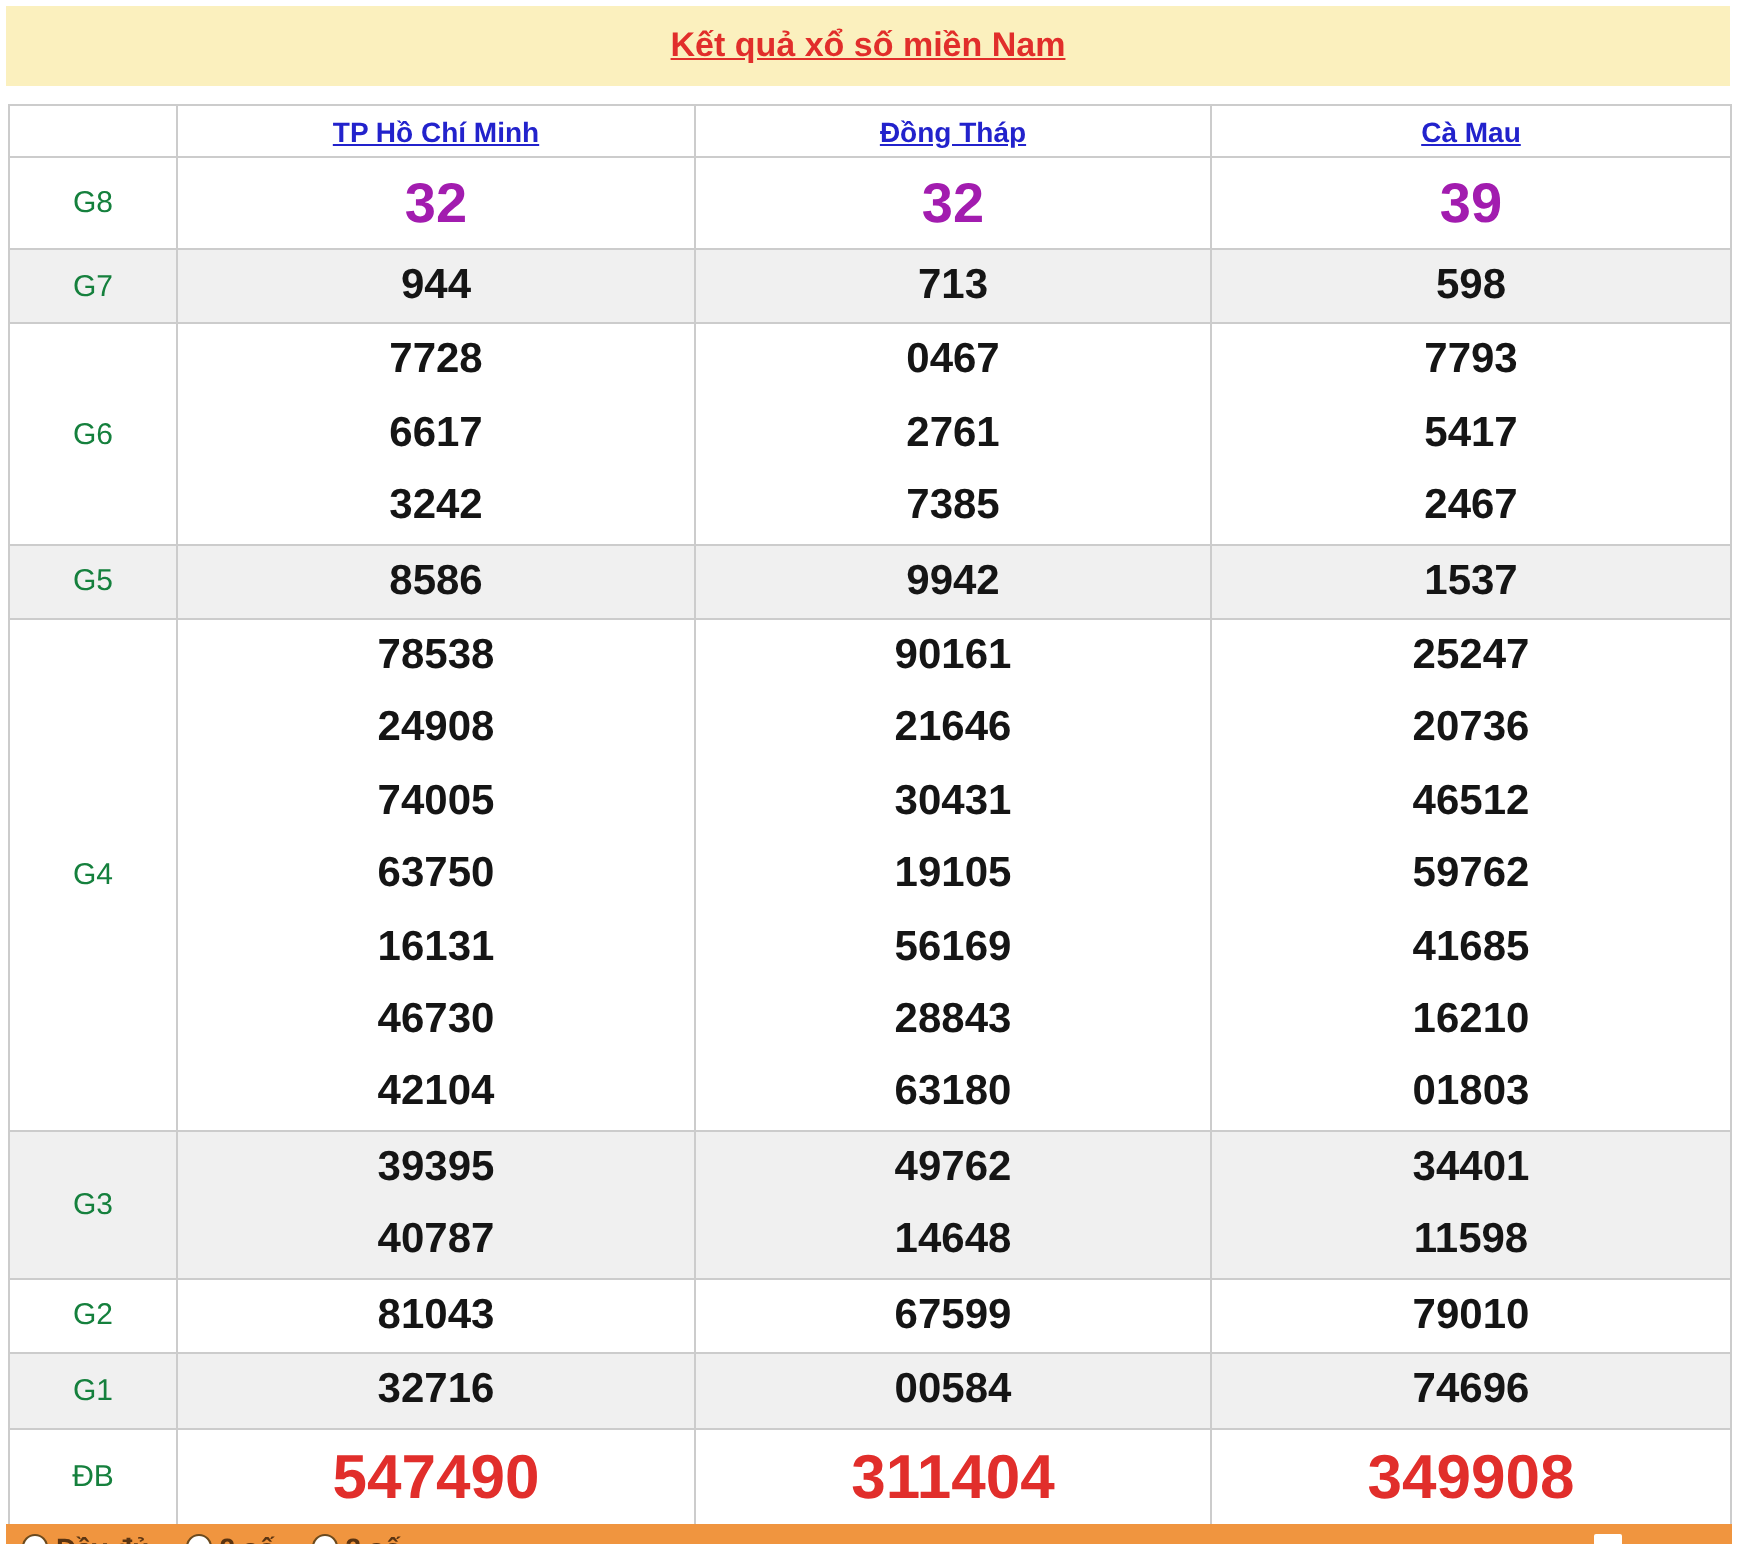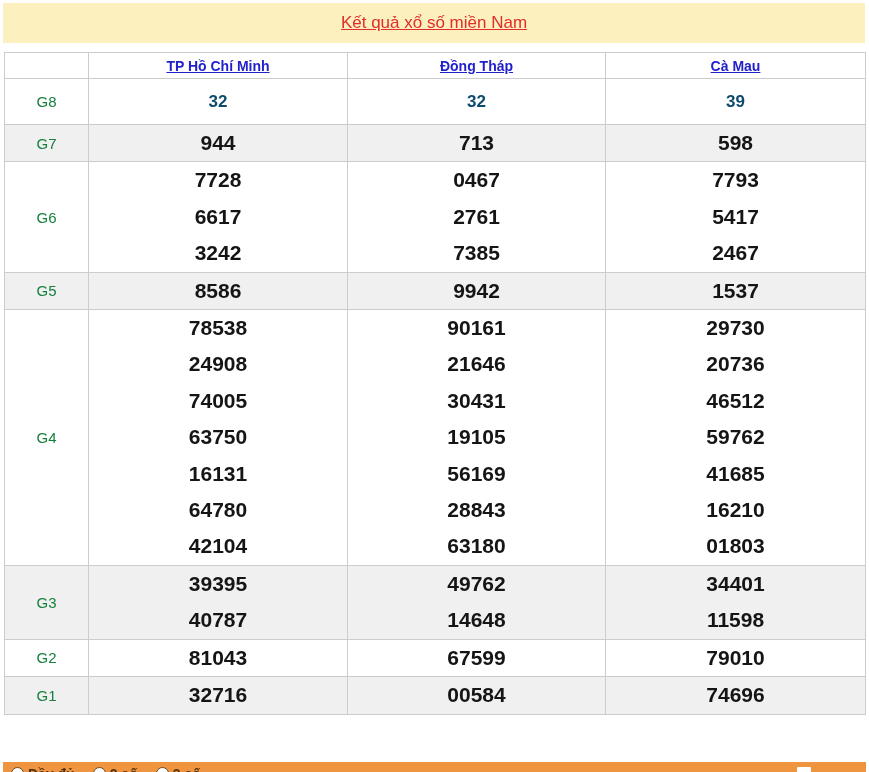--- a/index.html
+++ b/index.html
@@ -8,21 +8,21 @@
     width:869px;height:772px;
     background:#ffffff;
     font-family:"Liberation Sans", sans-serif;
     overflow:hidden;
   }
   
   .title-bar{
     position:absolute;left:3px;top:3px;width:862px;height:40px;
     background:#fbf0be;
     display:flex;align-items:center;justify-content:center;
-    font-size:17px;font-weight:normal;color:#111111;
+    font-size:17px;font-weight:bold;color:#111111;
     white-space:pre;
   }
   .title-link{color:#e12e2b;text-decoration:underline;cursor:pointer;}
   
   .table-wrap{position:absolute;left:4px;top:52px;width:861px;}
   table.results{border-collapse:collapse;table-layout:fixed;width:861px;}
   table.results td{
     border:1px solid #cccccc;
     text-align:center;vertical-align:middle;
     padding:0;
@@ -32,21 +32,21 @@
     color:#2222cc;text-decoration:underline;cursor:pointer;
     background:#ffffff;
   }
   td.corner{background:#ffffff;}
   tr.row-gray td{background:#f0f0f0;}
   td.row-label{font-size:15px;color:#15803d;font-weight:normal;}
   .num{
     font-weight:bold;color:#151515;
     font-size:21px;line-height:36.4px;
   }
-  tr.g8-row .num{color:#0c4a6e;font-size:17px;line-height:45px;}
+  tr.g8-row .num{color:#a21caf;font-size:28px;line-height:45px;}
   tr.db-row .num{color:#e12e2b;font-size:31px;line-height:47px;}
   
   .watermark{
     position:absolute;right:8px;top:731px;
     font-size:29px;font-weight:bold;letter-spacing:1px;
     color:rgba(198,205,216,0.55);
     pointer-events:none;white-space:nowrap;
   }
   
   .footer-bar{
@@ -146,34 +146,34 @@
             </td>
           </tr>
           <tr class="">
             <td class="row-label">G4</td>
             <td>
               <div class="num">78538</div>
               <div class="num">24908</div>
               <div class="num">74005</div>
               <div class="num">63750</div>
               <div class="num">16131</div>
-              <div class="num">64780</div>
+              <div class="num">46730</div>
               <div class="num">42104</div>
             </td>
             <td>
               <div class="num">90161</div>
               <div class="num">21646</div>
               <div class="num">30431</div>
               <div class="num">19105</div>
               <div class="num">56169</div>
               <div class="num">28843</div>
               <div class="num">63180</div>
             </td>
             <td>
-              <div class="num">29730</div>
+              <div class="num">25247</div>
               <div class="num">20736</div>
               <div class="num">46512</div>
               <div class="num">59762</div>
               <div class="num">41685</div>
               <div class="num">16210</div>
               <div class="num">01803</div>
             </td>
           </tr>
           <tr class="row-gray">
             <td class="row-label">G3</td>
@@ -205,20 +205,32 @@
           <tr class="row-gray">
             <td class="row-label">G1</td>
             <td>
               <div class="num">32716</div>
             </td>
             <td>
               <div class="num">00584</div>
             </td>
             <td>
               <div class="num">74696</div>
+            </td>
+          </tr>
+          <tr class="db-row">
+            <td class="row-label">ĐB</td>
+            <td>
+              <div class="num">547490</div>
+            </td>
+            <td>
+              <div class="num">311404</div>
+            </td>
+            <td>
+              <div class="num">349908</div>
             </td>
           </tr>
         </tbody>
     </table>
   </div>
 
 
   <div class="footer-bar">
     <div class="footer-inner">
       <span class="footer-opt">

